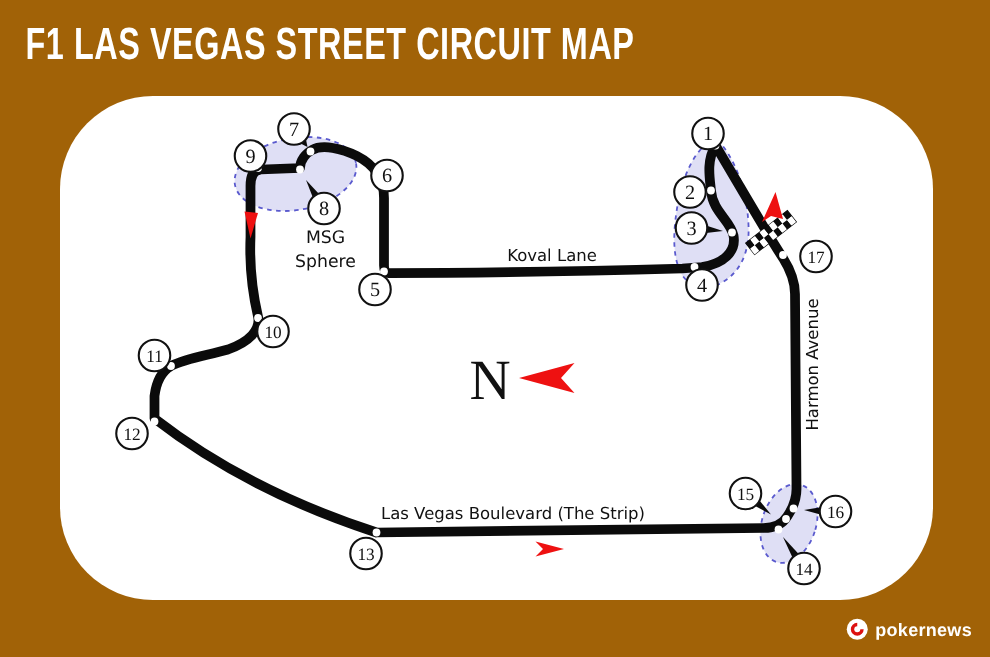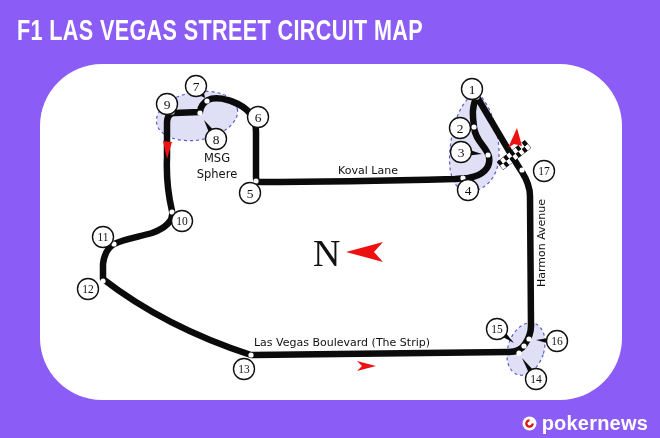--- a/index.html
+++ b/index.html
@@ -1,19 +1,19 @@
 <!DOCTYPE html>
 <html><head>
 <meta charset="utf-8">
 <style>
   html,body{margin:0;padding:0;}
   .canvas{
     position:relative;
     width:660px;height:438px;
-    background:#8b5cf6;
+    background:#a16207;
     overflow:hidden;
     font-family:"DejaVu Sans","Liberation Sans",sans-serif;
   }
   .page-title{
     position:absolute;left:17px;top:13px;
     color:#ffffff;
     font-family:"Liberation Sans",sans-serif;
     font-weight:700;
     font-size:30px;
     white-space:nowrap;
@@ -28,21 +28,21 @@
     border-radius:62px;
   }
   svg.circuit{position:absolute;left:0;top:0;}
   .logo{
     position:absolute;right:12px;top:412px;
     display:flex;align-items:center;gap:5px;
     color:#ffffff;
   }
   .logo-text{
     font-family:"Liberation Sans",sans-serif;
-    font-weight:700;font-size:20px;letter-spacing:0.2px;
+    font-weight:700;font-size:12px;letter-spacing:0.2px;
   }
   .street-label{font-size:11px;fill:#111;}
   .landmark-label{font-size:11.5px;fill:#111;}
   .compass-n{font-family:"Liberation Serif",serif;font-size:38px;fill:#111;}
 </style>
 </head>
 <body>
 
 <div class="canvas">
 

